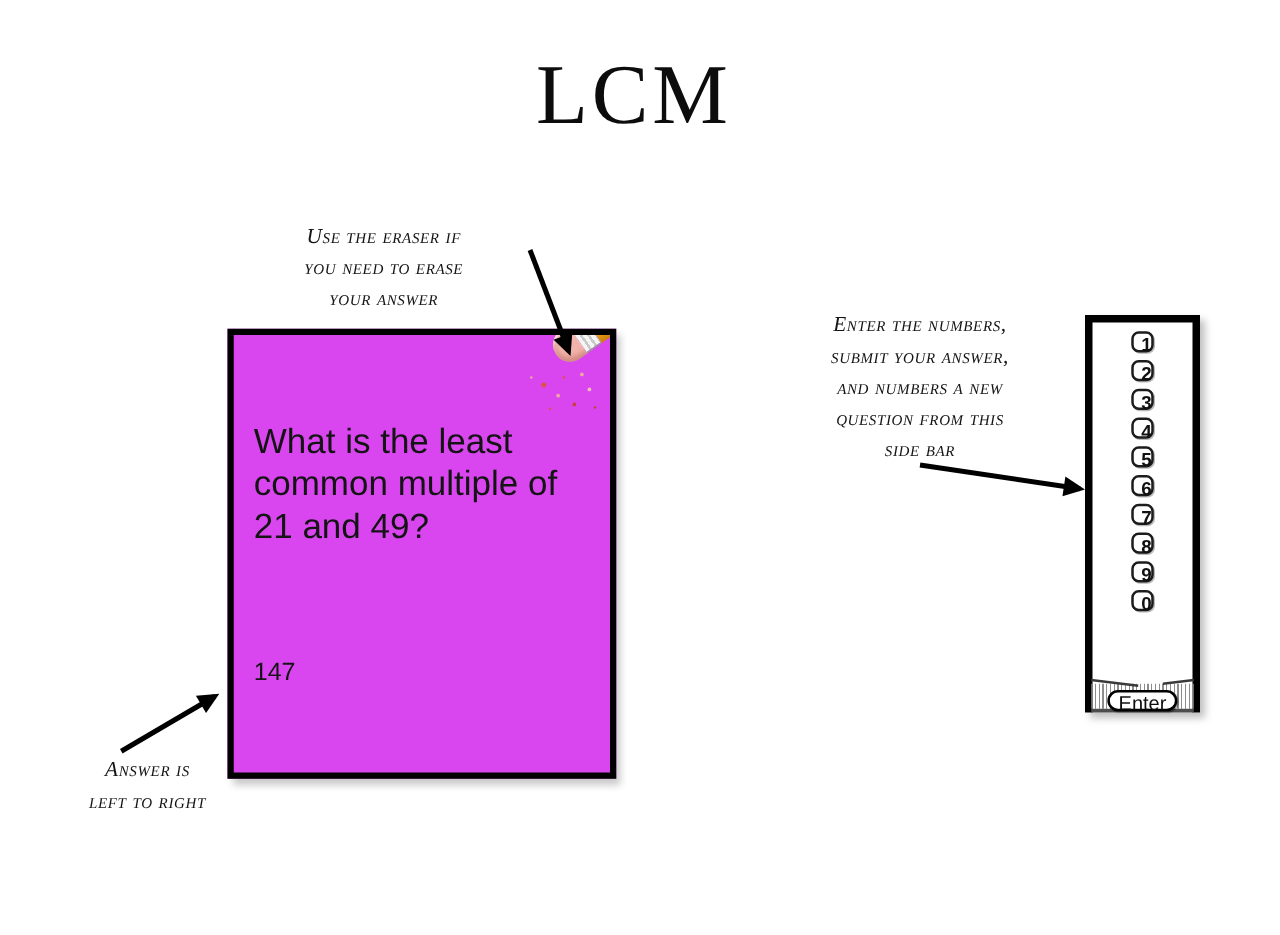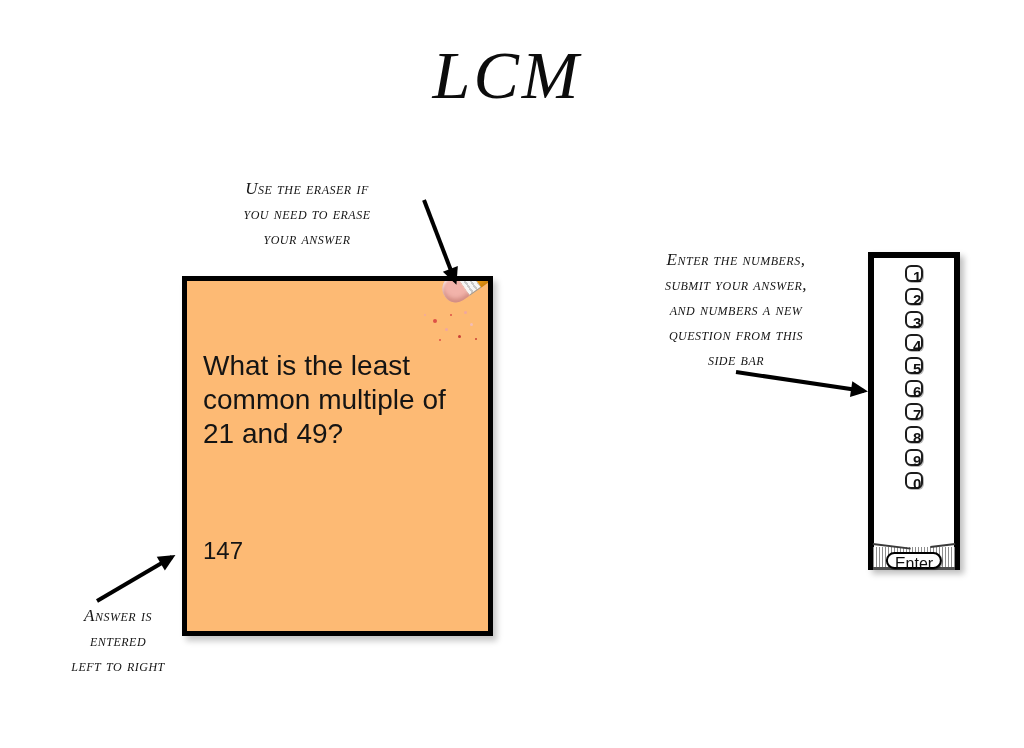--- a/index.html
+++ b/index.html
@@ -5,36 +5,36 @@
   html,body{margin:0;padding:0;}
   body{
     width:1024px;height:748px;position:relative;overflow:hidden;
     background:#ffffff;color:#111;
     font-family:"Liberation Sans", sans-serif;
   }
   
   .title{
     position:absolute;left:0;top:40px;width:1014px;text-align:center;
     font-family:"Liberation Serif", serif;
-    font-size:68px;line-height:70px;letter-spacing:3px;color:#0c0c0c;font-style:italic;
+    font-size:68px;line-height:70px;letter-spacing:3px;color:#0c0c0c;
   }
   
   .anno{
     position:absolute;text-align:center;
     font-family:"Liberation Serif", serif;
     font-variant:small-caps;
     font-size:17px;line-height:25px;letter-spacing:0.5px;color:#141414;font-style:italic;
   }
   .anno-eraser{left:183px;top:176px;width:248px;}
   .anno-answer{left:25px;top:603px;width:186px;}
   .anno-sidebar{left:606px;top:247px;width:260px;}
   
   .card{
-    position:absolute;left:182px;top:276px;width:301px;height:350px;
-    background:#fdba74;border:5px solid #000;
+    position:absolute;left:182px;top:263px;width:301px;height:350px;
+    background:#d946ef;border:5px solid #000;
     box-shadow:4px 5px 6px rgba(0,0,0,0.22);
   }
   .eraser-layer{position:absolute;inset:0;overflow:hidden;}
   .pencil{
     position:absolute;left:258px;top:2px;width:88px;height:27px;
     display:flex;transform:rotate(-35deg);transform-origin:left center;
   }
   .pencil-eraser{
     width:21px;height:27px;background:#f2b3aa;
     border-radius:13px 0 0 13px;
@@ -51,21 +51,21 @@
     background:linear-gradient(180deg,#e0920f 0%,#f9b137 28%,#f5a41c 65%,#c97f0a 100%);
   }
   .crumb{position:absolute;border-radius:50%;}
   
   .question{
     position:absolute;left:16px;top:68px;
     font-size:28px;line-height:34px;color:#141414;
   }
   .answer{
     position:absolute;left:16px;top:254px;
-    font-size:24px;line-height:32px;color:#141414;
+    font-size:20px;line-height:32px;color:#141414;
   }
   
   .sidebar{
     position:absolute;left:868px;top:252px;width:80px;height:312px;
     background:#fff;border:6px solid #000;border-bottom:none;
     box-shadow:4px 4px 6px rgba(0,0,0,0.25);
   }
   .keys{
     position:absolute;left:0;top:7px;width:100%;
     display:flex;flex-direction:column;align-items:center;gap:6px;
@@ -107,21 +107,20 @@
 <div class="title">LCM</div>
 
 <div class="anno anno-eraser">
   <div>Use the eraser if</div>
   <div>you need to erase</div>
   <div>your answer</div>
 </div>
 
 <div class="anno anno-answer">
   <div>Answer is</div>
-  <div>entered</div>
   <div>left to right</div>
 </div>
 
 <div class="anno anno-sidebar">
   <div>Enter the numbers,</div>
   <div>submit your answer,</div>
   <div>and numbers a new</div>
   <div>question from this</div>
   <div>side bar</div>
 </div>

